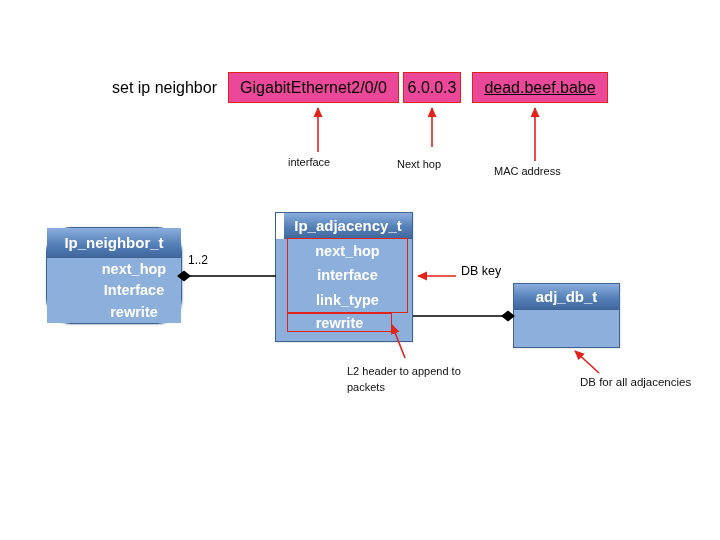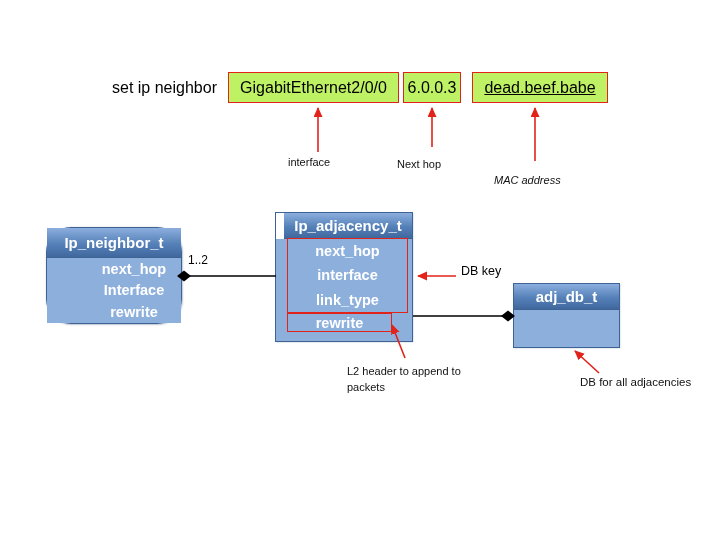--- a/index.html
+++ b/index.html
@@ -14,21 +14,21 @@
   .abs { position: absolute; }
 
   
   .cmd-label {
     font-size: 16px;
     color: #000;
     white-space: nowrap;
   }
   .red-box {
     border: 1.6px solid #e2231a;
-    background: #bef264;
+    background: #ec4899;
     display: flex;
     align-items: center;
     justify-content: center;
     font-size: 16px;
     color: #000;
     white-space: nowrap;
     box-sizing: border-box;
   }
   .small-ann {
     font-size: 11px;
@@ -108,21 +108,21 @@
   </div>
   <div class="abs red-box" style="left:403px; top:72px; width:58px; height:31px;">
     <span>6.0.0.3</span>
   </div>
   <div class="abs red-box" style="left:472px; top:72px; width:136px; height:31px;text-decoration:underline;">
     <span>dead.beef.babe</span>
   </div>
 
   <div class="abs small-ann" style="left:288px; top:156px;">interface</div>
   <div class="abs small-ann" style="left:397px; top:158px;">Next hop</div>
-  <div class="abs small-ann" style="left:494px; top:174px;font-style:italic;">MAC address</div>
+  <div class="abs small-ann" style="left:494px; top:165px;">MAC address</div>
 
   <div class="abs uml-box" style="left:46px; top:227px; width:136px; height:97px;border-radius:25px;">
     <div class="uml-header" style="height:29px;">Ip_neighbor_t</div>
     <div class="uml-body">
       <div class="field-col">
         <div>next_hop</div>
         <div>Interface</div>
         <div>rewrite</div>
       </div>
     </div>

